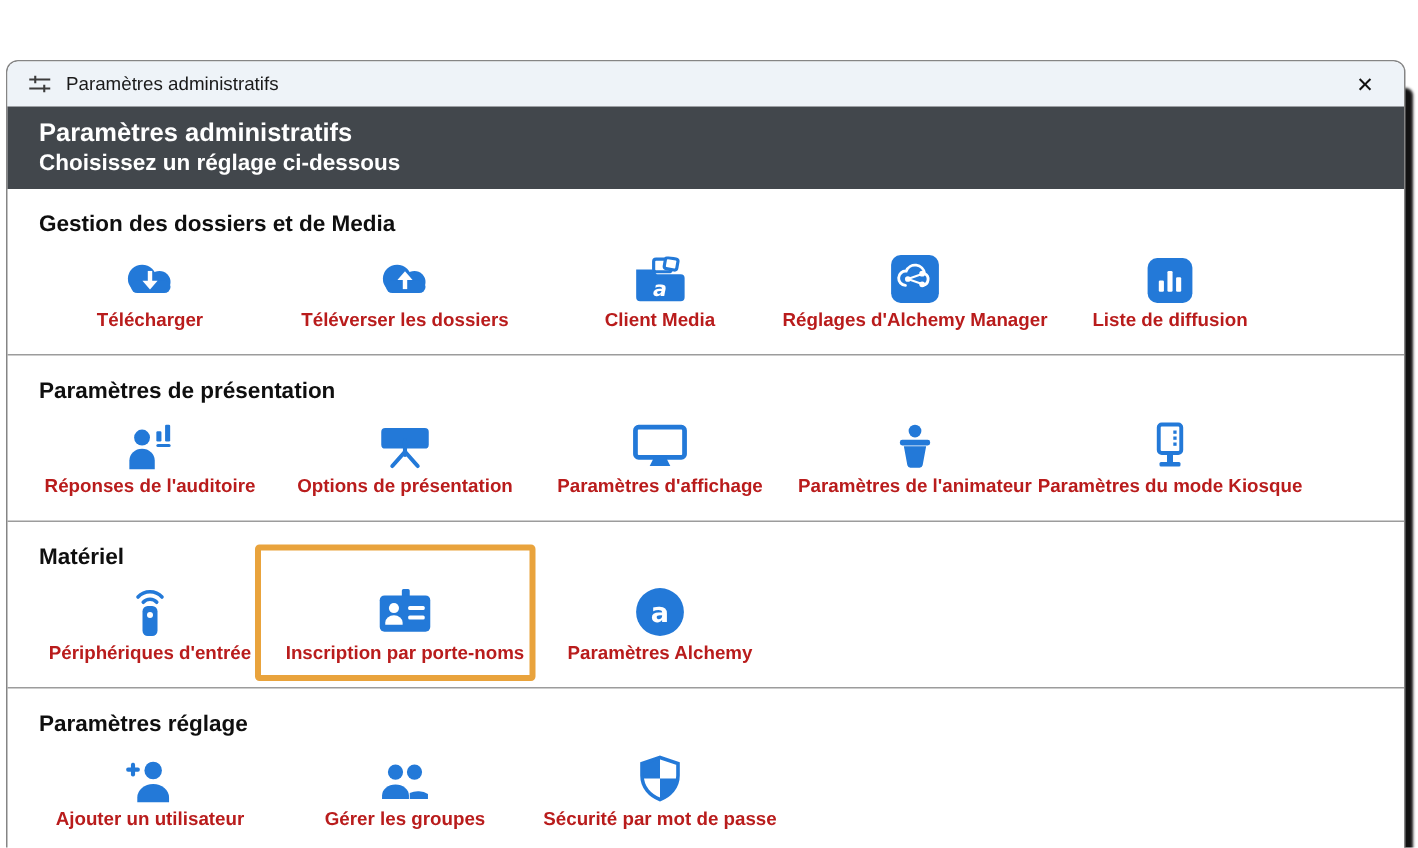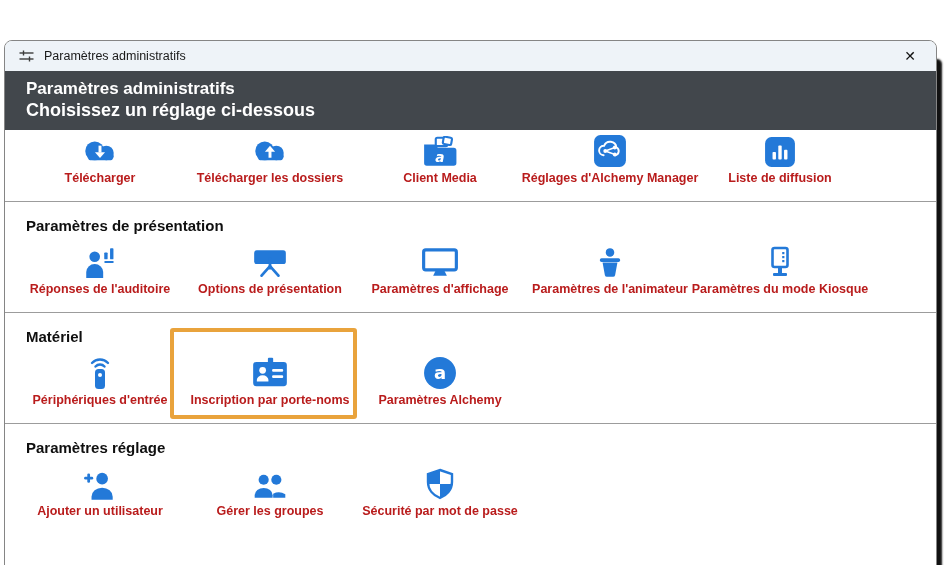--- a/index.html
+++ b/index.html
@@ -17,21 +17,21 @@
     height:30px;background:#eef3f8;border-radius:7px 7px 0 0;
     display:flex;align-items:center;padding:0 8px 0 14px;
   }
   .titlebar-title{font-size:12.5px;color:#1a1a1a;margin-left:10px;}
   .close-btn{
     margin-left:auto;width:36px;height:100%;display:flex;align-items:center;
     justify-content:center;font-size:14px;color:#111;cursor:pointer;
   }
   .header{background:#42474c;color:#fff;padding:6px 21px 9px;}
   .header-title{font-size:17px;font-weight:bold;margin:2px 0 1px;}
-  .header-sub{font-size:18px;font-weight:bold;}
+  .header-sub{font-size:15px;font-weight:bold;}
   .section-title{
     font-size:15px;font-weight:bold;color:#0f0f0f;
     margin:15px 0 7px;padding-left:21px;
   }
   .row{display:flex;padding-left:10px;}
   .cell{
     width:170px;display:flex;flex-direction:column;align-items:center;
     cursor:pointer;
   }
   .icon{
@@ -68,20 +68,21 @@
       <span>✕</span>
     </span>
   </div>
 
   <div class="header">
     <div class="header-title">Paramètres administratifs</div>
     <div class="header-sub">Choisissez un réglage ci-dessous</div>
   </div>
 
   <div>
+    <div class="section-title">Gestion des dossiers et de Media</div>
     <div class="row">
       <div class="cell">
         <span class="icon">
           <svg viewBox="0 0 38 28" width="40" height="30">
             <g fill="currentColor">
               <circle cx="14" cy="12" r="9"></circle>
                 <circle cx="25" cy="14" r="7"></circle>
               <rect x="7" y="13" width="25" height="8" rx="4"></rect>
             </g>
             <g fill="#fff">
@@ -99,21 +100,21 @@
               <circle cx="14" cy="12" r="9"></circle>
                 <circle cx="25" cy="14" r="7"></circle>
               <rect x="7" y="13" width="25" height="8" rx="4"></rect>
             </g>
             <g fill="#fff">
               <rect x="17.6" y="12" width="2.8" height="6.5"></rect>
               <path d="M14.2 12.8 h9.6 L19 7.2 Z"></path>
             </g>
           </svg>
         </span>
-        <span class="label">Télécharger les dossiers</span>
+        <span class="label">Téléverser les dossiers</span>
       </div>
       <div class="cell">
         <span class="icon">
           <svg viewBox="0 0 34 30" width="36" height="32">
             <rect x="13" y="1.5" width="11" height="8" rx="1.5" fill="#fff" stroke="currentColor" stroke-width="2"></rect>
             <rect x="20" y="1" width="8" height="7" rx="1.5" fill="#fff" stroke="currentColor" stroke-width="2" transform="rotate(10 24 4.5)"></rect>
             <path fill="currentColor" d="M2 8 h10 l3 3 h15 a2.5 2.5 0 0 1 2.5 2.5 v12 a2.5 2.5 0 0 1 -2.5 2.5 h-25.5 a2.5 2.5 0 0 1 -2.5 -2.5 z"></path>
             <text x="17" y="24.5" font-size="13" font-style="italic" font-weight="bold" fill="#fff" font-family="'DejaVu Sans', sans-serif" text-anchor="middle">a</text>
           </svg>
         </span>

